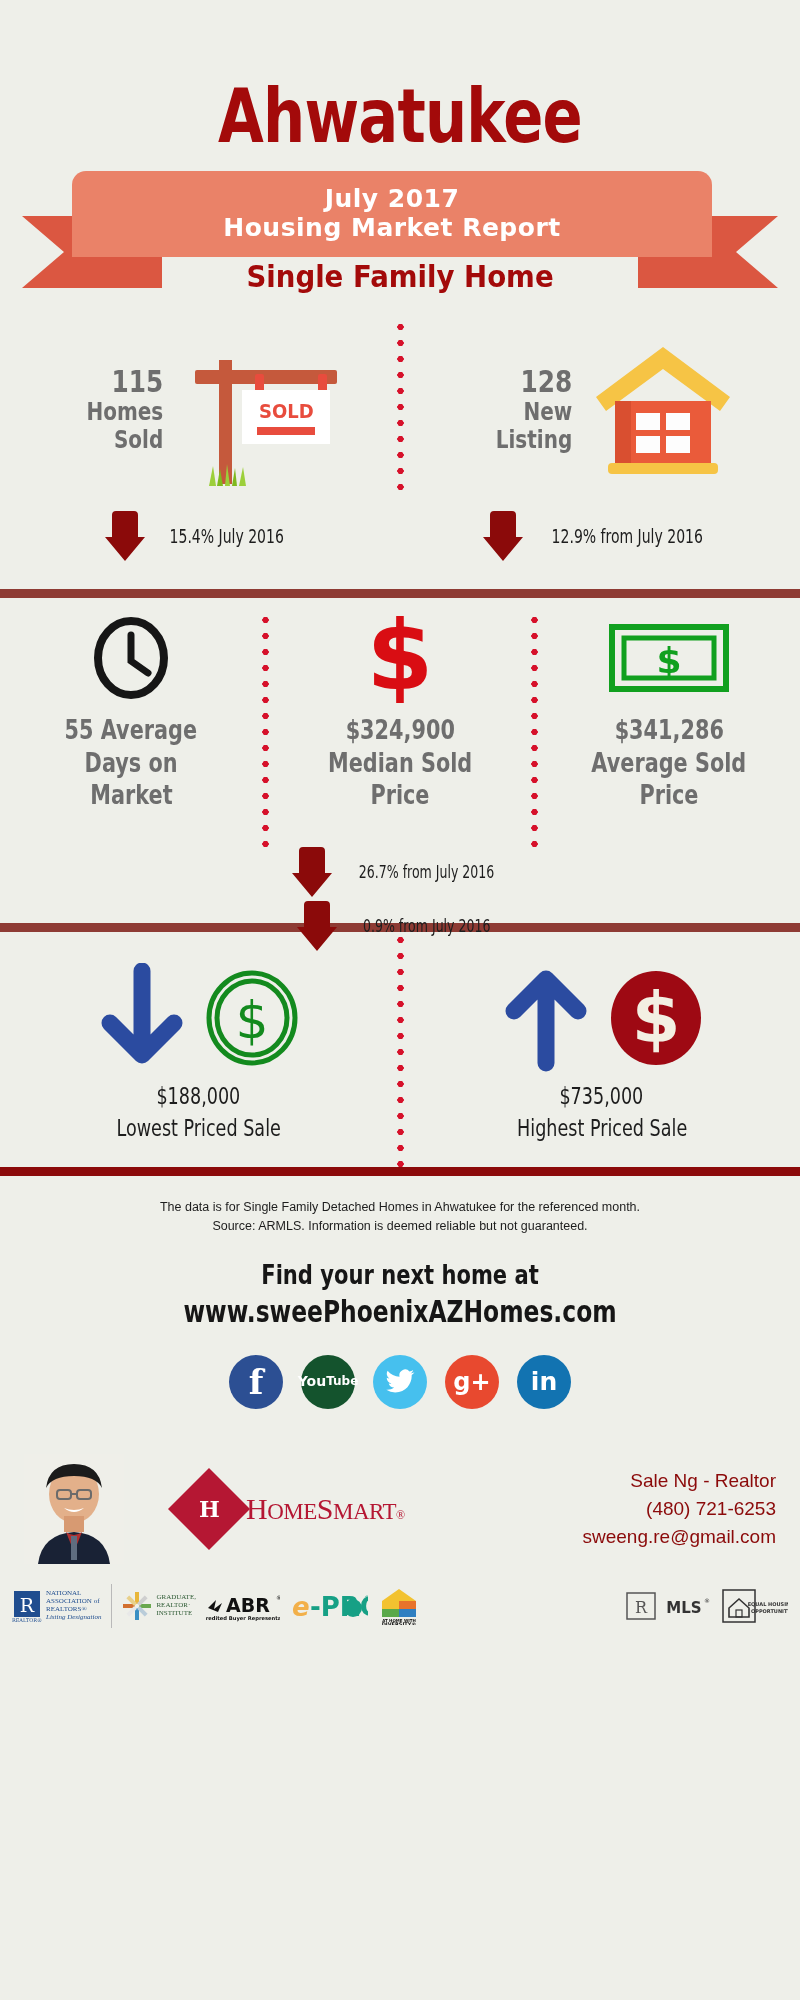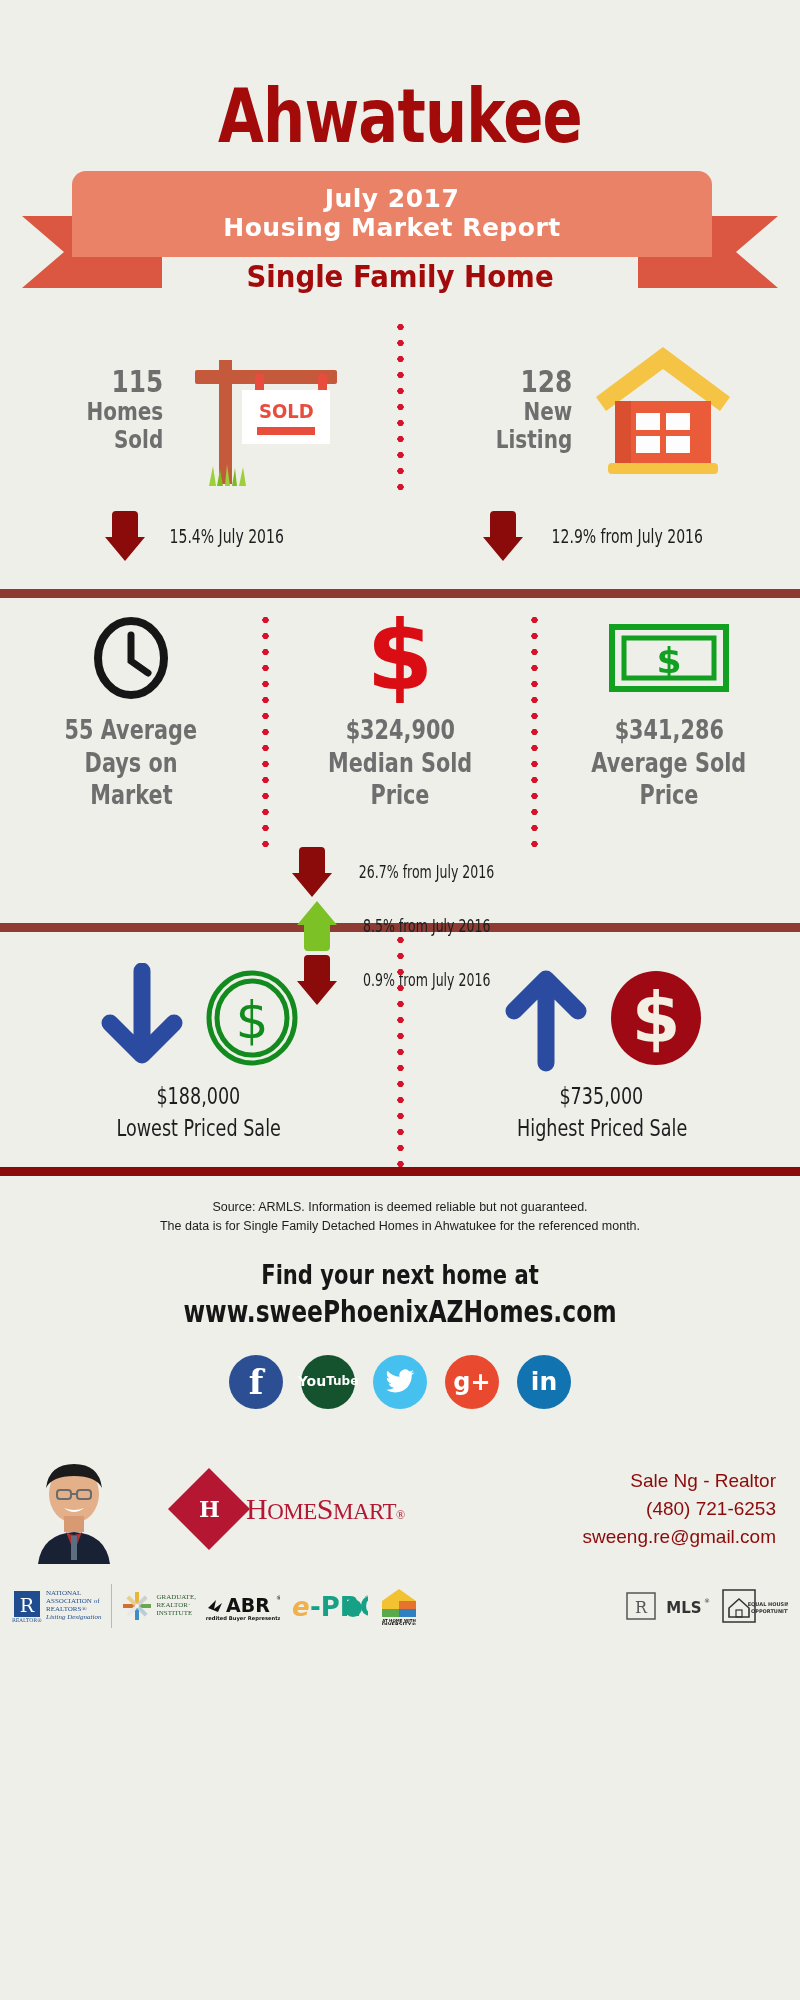--- a/index.html
+++ b/index.html
@@ -260,26 +260,20 @@
       </div>
     </div>
     <div class="pctrow">
       <div class="pctcell">
         <svg class="arrow-dn" viewBox="0 0 44 54">
           <path d="M13 2 h18 a4 4 0 0 1 4 4 v22 h7 L22 52 L2 28 h7 V6 a4 4 0 0 1 4 -4 z" fill="#8b0a0a"></path>
         </svg>
         <span class="pcttext">26.7% from July 2016</span>
       </div>
       <div class="pctcell">
-        <svg class="arrow-up" viewBox="0 0 44 54">
-          <path d="M13 52 h18 a4 4 0 0 0 4 -4 v-22 h7 L22 2 L2 26 h7 v22 a4 4 0 0 0 4 4 z" fill="#7cc125"></path>
-        </svg>
-        <span class="pcttext">8.5% from July 2016</span>
-      </div>
-      <div class="pctcell">
         <svg class="arrow-dn" viewBox="0 0 44 54">
           <path d="M13 2 h18 a4 4 0 0 1 4 4 v22 h7 L22 52 L2 28 h7 V6 a4 4 0 0 1 4 -4 z" fill="#8b0a0a"></path>
         </svg>
         <span class="pcttext">0.9% from July 2016</span>
       </div>
     </div>
   </div>
 
   <div class="hr-thick"></div>
 
@@ -312,22 +306,22 @@
         </div>
         <div class="price">$735,000</div>
         <div class="plabel">Highest Priced Sale</div>
       </div>
     </div>
   </div>
 
   <div class="hr-thick dark"></div>
 
   <div class="disclaimer">
+    <div>The data is for Single Family Detached Homes in Ahwatukee for the referenced month.</div>
     <div>Source: ARMLS. Information is deemed reliable but not guaranteed.</div>
-    <div>The data is for Single Family Detached Homes in Ahwatukee for the referenced month.</div>
   </div>
 
   <div class="findhome">
     <div class="l1">Find your next home at</div>
     <div class="l2">www.sweePhoenixAZHomes.com</div>
   </div>
 
   <div class="social">
     <div class="sbtn" style="background:#2c4f93">
       <span style="font-size:34px;font-family:'DejaVu Serif',serif;">f</span>

